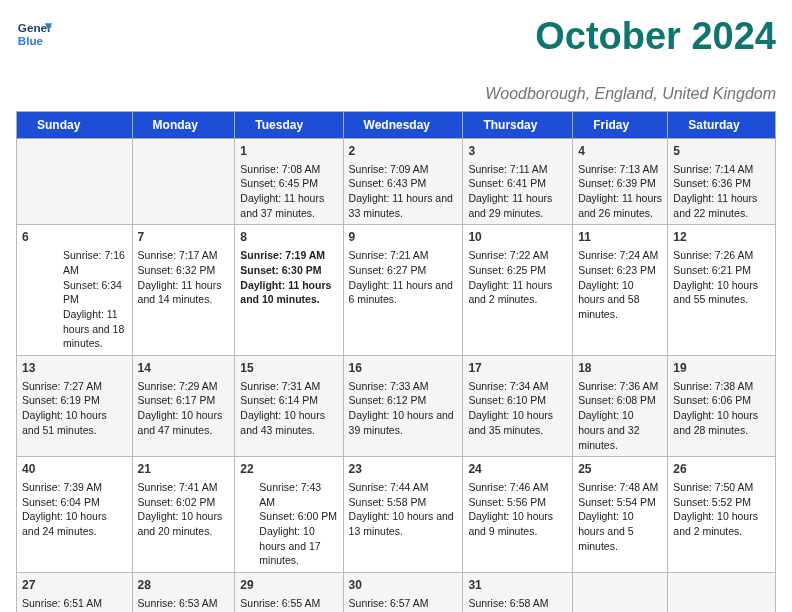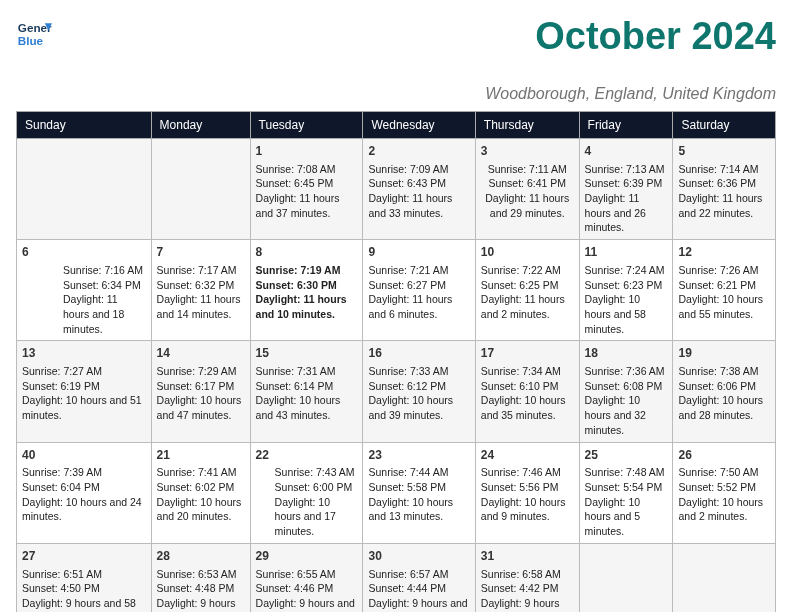--- a/index.html
+++ b/index.html
@@ -39,26 +39,26 @@
       color: #737373;
       font-style: italic;
       margin-top: 27px;
     }
     table {
       width: 100%;
       border-collapse: collapse;
       font-size: 11px;
     }
     thead tr th {
-      background-color: #0f172a;
+      background-color: #1d4ed8;
       color: #fff;
-      padding: 6px 8px;
+      padding: 6px 20px;
       text-align: left;
       font-size: 12px;
-      font-weight: normal;
+      font-weight: bold;
       border: 1px solid #aaa;
     }
     tbody tr td {
       border: 1px solid #bbb;
       padding: 4px 5px;
       vertical-align: top;
       min-height: 70px;
       height: 80px;
       color: #333;
       line-height: 1.4;
@@ -120,21 +120,21 @@
 Daylight: 11 hours and 37 minutes.</div>
         </td>
         <td>
           <span class="day-num">2</span>
           <div class="day-info" style="white-space: pre-line;">Sunrise: 7:09 AM
 Sunset: 6:43 PM
 Daylight: 11 hours and 33 minutes.</div>
         </td>
         <td>
           <span class="day-num">3</span>
-          <div class="day-info" style="white-space: pre-line; text-align: center;">Sunrise: 7:11 AM
+          <div class="day-info" style="white-space: pre-line;">Sunrise: 7:11 AM
 Sunset: 6:41 PM
 Daylight: 11 hours and 29 minutes.</div>
         </td>
         <td>
           <span class="day-num">4</span>
           <div class="day-info" style="white-space: pre-line;">Sunrise: 7:13 AM
 Sunset: 6:39 PM
 Daylight: 11 hours and 26 minutes.</div>
         </td>
         <td>

